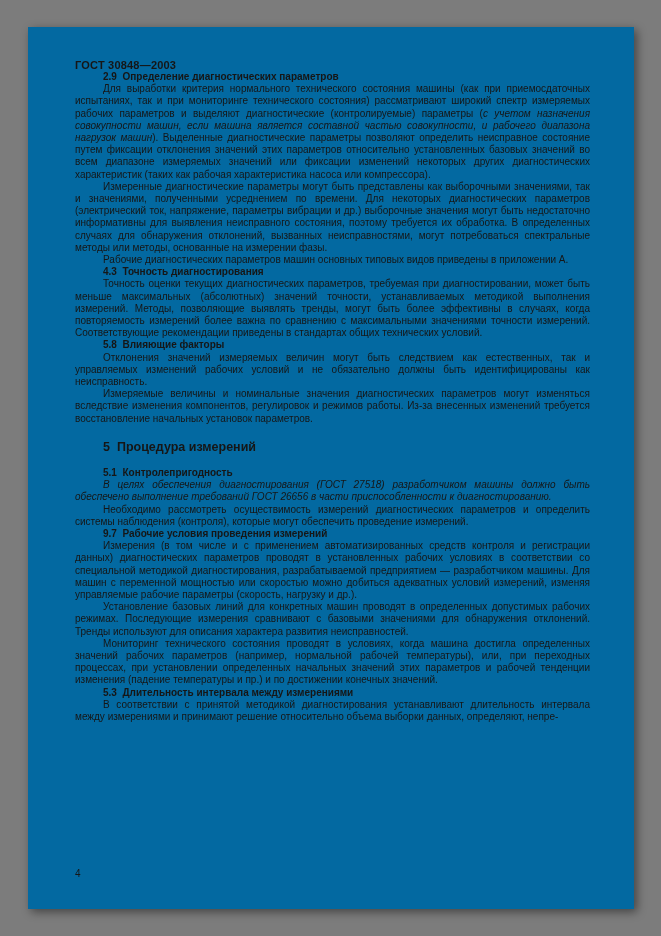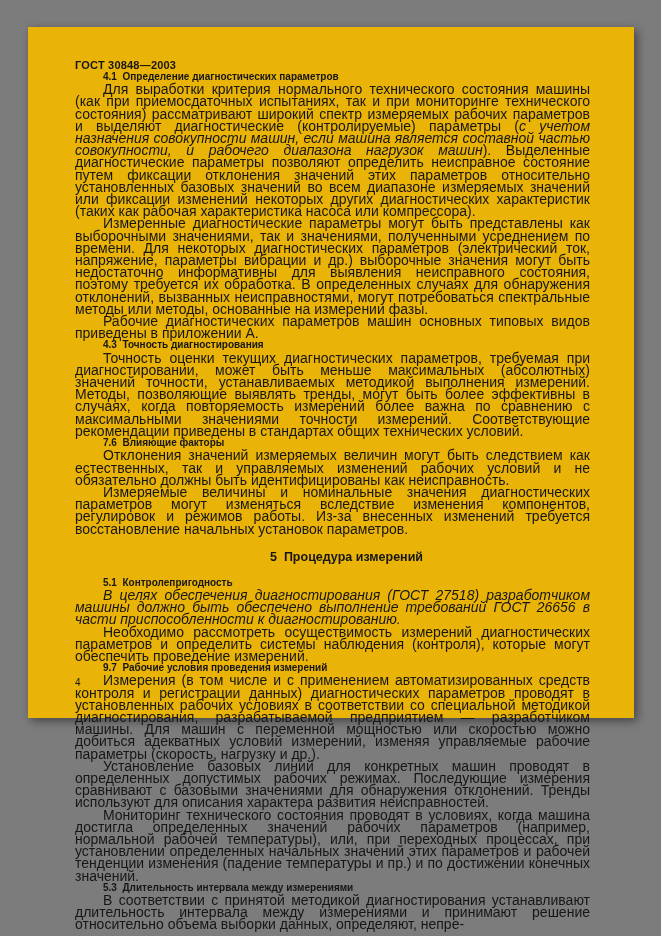--- a/index.html
+++ b/index.html
@@ -4,77 +4,77 @@
 <style>
   * { margin:0; padding:0; box-sizing:border-box; }
   html, body { width:661px; height:936px; overflow:hidden; }
   body {
     background:#7c7c7c;
     font-family:"Liberation Sans", sans-serif;
   }
   .page {
     position:absolute;
     left:28px; top:27px;
-    width:606px; height:691px;
-    background:#eab308;
+    width:606px; height:882px;
+    background:#0369a1;
     box-shadow:3px 3px 9px rgba(0,0,0,0.45);
     padding:32px 44px 0 47px;
     color:#161616;
   }
   .doc-header {
     font-size:11px;
     font-weight:bold;
     letter-spacing:0.2px;
     white-space:pre-wrap;
   }
   .h1 {
     font-size:12.5px;
     font-weight:bold;
     margin:22px 0 14px 28px;
     white-space:pre-wrap;
   }
-  .h1.sec5 { margin:15px 0 13px 28px;text-align:center; }
+  .h1.sec5 { margin:15px 0 13px 28px; }
   .h2 {
     font-size:10px;
     font-weight:bold;
     line-height:12.2px;
     margin-left:28px;
     white-space:pre-wrap;
   }
   p.body {
-    font-size:14px;
+    font-size:10px;
     line-height:12.2px;
     text-align:justify;
     text-indent:28px;
   }
   .italic { font-style:italic; }
   .page-number {
     position:absolute;
     left:47px; bottom:30px;
     font-size:10px;
   }
 </style>
 </head>
 <body>
 
 <div class="page">
 
   <div class="doc-header">ГОСТ 30848—2003</div>
 
 
-  <div class="h2">4.1  Определение диагностических параметров</div>
+  <div class="h2">2.9  Определение диагностических параметров</div>
   <p class="body"><span>Для выработки критерия нормального технического состояния машины (как при приемосдаточных испытаниях, так и при мониторинге технического состояния) рассматривают широкий спектр измеряемых рабочих параметров и выделяют диагностические (контролируемые) параметры (</span><span class="italic">с учетом назначения совокупности машин, если машина является составной частью совокупности, и рабочего диапазона нагрузок машин</span><span>). Выделенные диагностические параметры позволяют определить неисправное состояние путем фиксации отклонения значений этих параметров относительно установленных базовых значений во всем диапазоне измеряемых значений или фиксации изменений некоторых других диагностических характеристик (таких как рабочая характеристика насоса или компрессора).</span></p>
 
   <p class="body">Измеренные диагностические параметры могут быть представлены как выборочными значениями, так и значениями, полученными усреднением по времени. Для некоторых диагностических параметров (электрический ток, напряжение, параметры вибрации и др.) выборочные значения могут быть недостаточно информативны для выявления неисправного состояния, поэтому требуется их обработка. В определенных случаях для обнаружения отклонений, вызванных неисправностями, могут потребоваться спектральные методы или методы, основанные на измерении фазы.</p>
   <p class="body">Рабочие диагностических параметров машин основных типовых видов приведены в приложении А.</p>
 
   <div class="h2">4.3  Точность диагностирования</div>
   <p class="body">Точность оценки текущих диагностических параметров, требуемая при диагностировании, может быть меньше максимальных (абсолютных) значений точности, устанавливаемых методикой выполнения измерений. Методы, позволяющие выявлять тренды, могут быть более эффективны в случаях, когда повторяемость измерений более важна по сравнению с максимальными значениями точности измерений. Соответствующие рекомендации приведены в стандартах общих технических условий.</p>
 
-  <div class="h2">7.6  Влияющие факторы</div>
+  <div class="h2">5.8  Влияющие факторы</div>
   <p class="body">Отклонения значений измеряемых величин могут быть следствием как естественных, так и управляемых изменений рабочих условий и не обязательно должны быть идентифицированы как неисправность.</p>
   <p class="body">Измеряемые величины и номинальные значения диагностических параметров могут изменяться вследствие изменения компонентов, регулировок и режимов работы. Из-за внесенных изменений требуется восстановление начальных установок параметров.</p>
 
   <div class="h1 sec5">5  Процедура измерений</div>
 
   <div class="h2">5.1  Контролепригодность</div>
   <p class="body italic">В целях обеспечения диагностирования (ГОСТ 27518) разработчиком машины должно быть обеспечено выполнение требований ГОСТ 26656 в части приспособленности к диагностированию.</p>
   <p class="body">Необходимо рассмотреть осуществимость измерений диагностических параметров и определить системы наблюдения (контроля), которые могут обеспечить проведение измерений.</p>
 
   <div class="h2">9.7  Рабочие условия проведения измерений</div>

